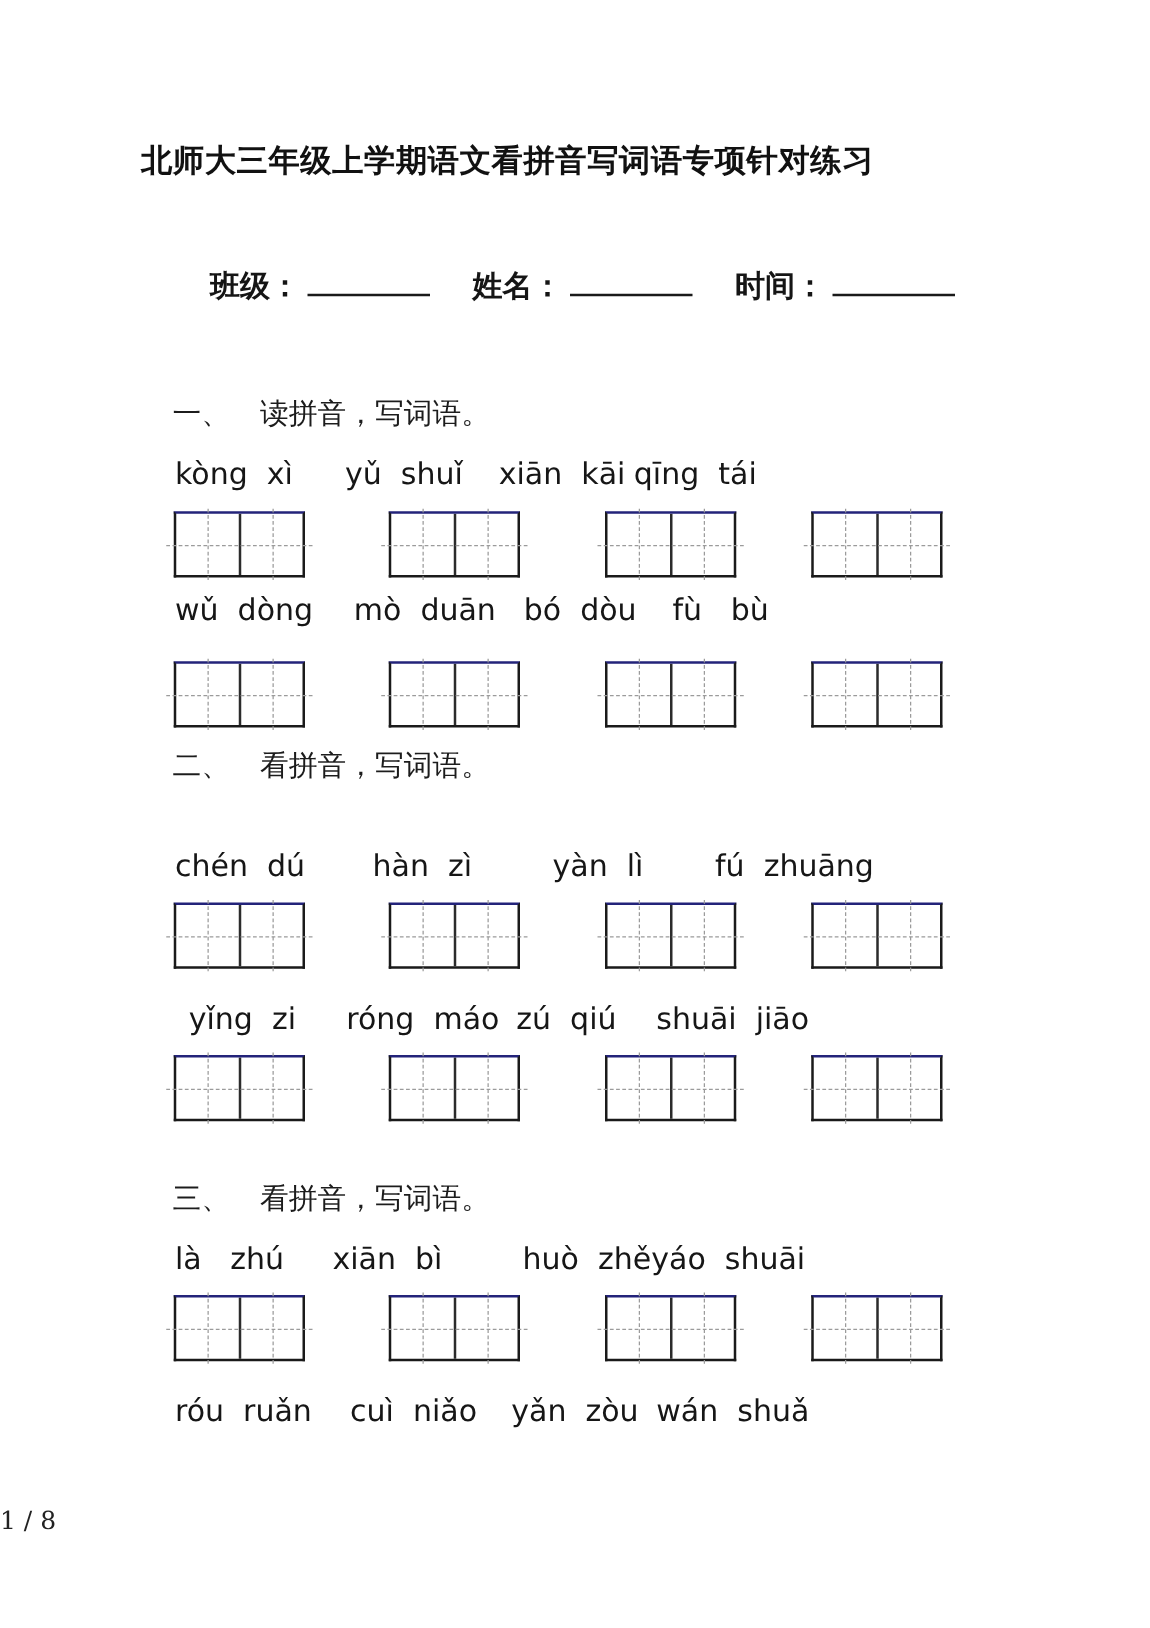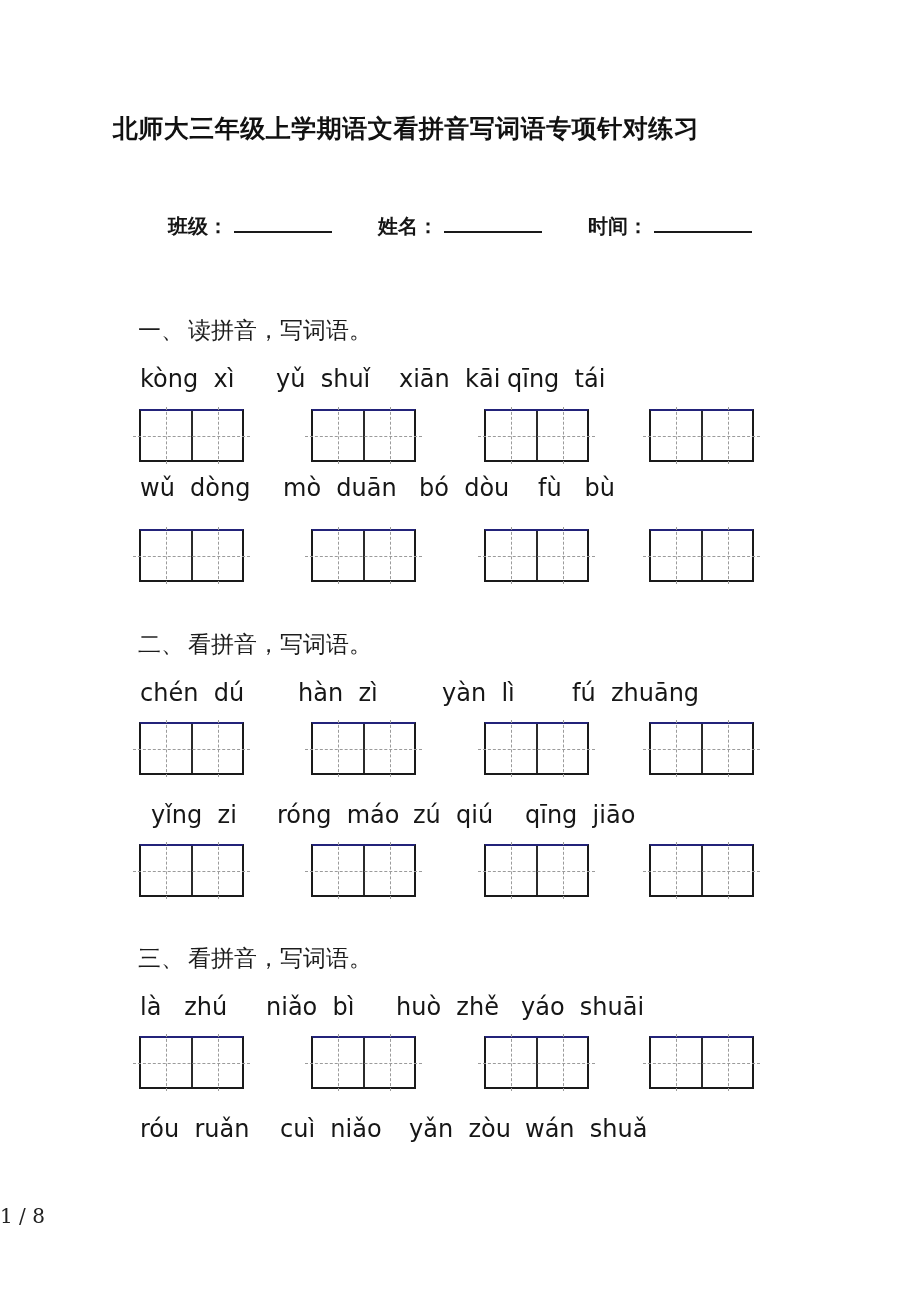--- a/index.html
+++ b/index.html
@@ -7,33 +7,33 @@
   .page {
     position:relative; width:812px; height:1302px; background:#ffffff;
     overflow:hidden; font-family:"Liberation Sans", sans-serif; color:#1a1a1a;
   }
   .doc-title {
     position:absolute; top:112px; left:0; width:100%;
     text-align:center; font-size:25px; font-weight:bold; color:#111;
     font-family:"Liberation Sans", sans-serif; letter-spacing:0.5px;
   }
   .header-line { position:absolute; top:213px; left:0; width:100%; height:30px; }
-  .hfield { position:absolute; font-size:20px; font-weight:bold; color:#151515; white-space:nowrap; }
+  .hfield { position:absolute; font-size:24px; font-weight:bold; color:#151515; white-space:nowrap; }
   .hfield .blank {
     display:inline-block; width:98px; height:20px; margin-left:6px;
     border-bottom:2px solid #1a1a1a; vertical-align:baseline;
   }
   .hf-0 { left:168px; } .hf-1 { left:378px; } .hf-2 { left:588px; }
 
   .section-heading {
     position:absolute; left:138px; font-size:23px; color:#1c1c1c;
     font-family:"DejaVu Serif","Liberation Serif", serif; white-space:nowrap;
   }
-  .sh-1 { top:315px; } .sh-2 { top:629px; } .sh-3 { top:943px; }
-  .section-heading .inst { margin-left:4px; }
+  .sh-1 { top:315px; } .sh-2 { top:597px; } .sh-3 { top:943px; }
+  .section-heading .inst { margin-left:24px; }
 
   .pinyin-row { position:absolute; left:0; width:100%; height:26px; }
   .pr-1 { top:365px; } .pr-2 { top:474px; } .pr-3 { top:679px; }
   .pr-4 { top:801px;margin-left:11px; } .pr-5 { top:993px; } .pr-6 { top:1115px;padding-left:30px; }
   .pw {
     position:absolute; top:0; font-size:24px; color:#161616; white-space:pre;
     font-family:"DejaVu Sans","Liberation Sans", sans-serif;
   }
 
   .grid-row { position:absolute; left:0; width:100%; height:54px; }
@@ -117,37 +117,37 @@
     <div class="tian g-0"></div>
     <div class="tian g-1"></div>
     <div class="tian g-2"></div>
     <div class="tian g-3"></div>
   </div>
 
   <div class="pinyin-row pr-4">
     <span class="pw" style="left:140px">yǐng  zi</span>
     <span class="pw" style="left:266px">róng  máo</span>
     <span class="pw" style="left:402px">zú  qiú</span>
-    <span class="pw" style="left:514px">qīng  jiāo</span>
+    <span class="pw" style="left:514px">shuāi  jiāo</span>
   </div>
   <div class="grid-row gr-4">
     <div class="tian g-0"></div>
     <div class="tian g-1"></div>
     <div class="tian g-2"></div>
     <div class="tian g-3"></div>
   </div>
 
   <div class="section-heading sh-3">
     <span>三、</span><span class="inst">看拼音，写词语。</span>
   </div>
 
   <div class="pinyin-row pr-5">
     <span class="pw" style="left:140px">là   zhú</span>
-    <span class="pw" style="left:266px">niǎo  bì</span>
-    <span class="pw" style="left:396px">huò  zhě</span>
+    <span class="pw" style="left:266px">xiān  bì</span>
+    <span class="pw" style="left:418px">huò  zhě</span>
     <span class="pw" style="left:521px">yáo  shuāi</span>
   </div>
   <div class="grid-row gr-5">
     <div class="tian g-0"></div>
     <div class="tian g-1"></div>
     <div class="tian g-2"></div>
     <div class="tian g-3"></div>
   </div>
 
   <div class="pinyin-row pr-6">

